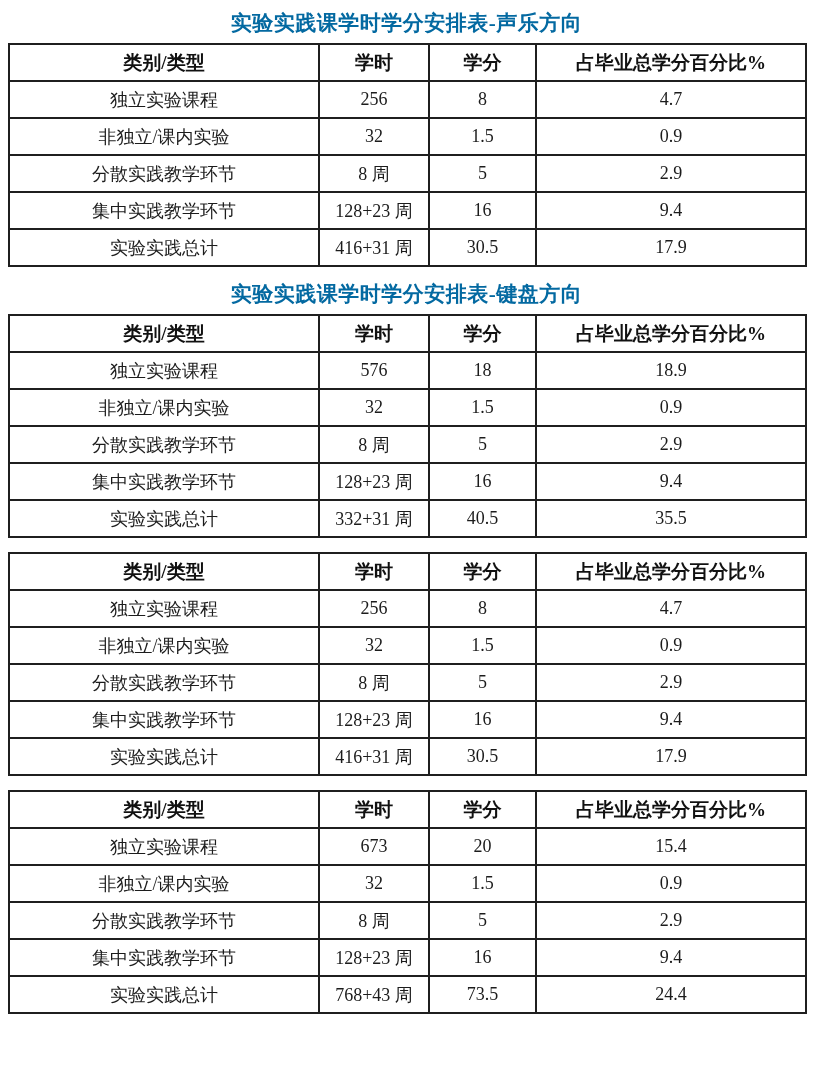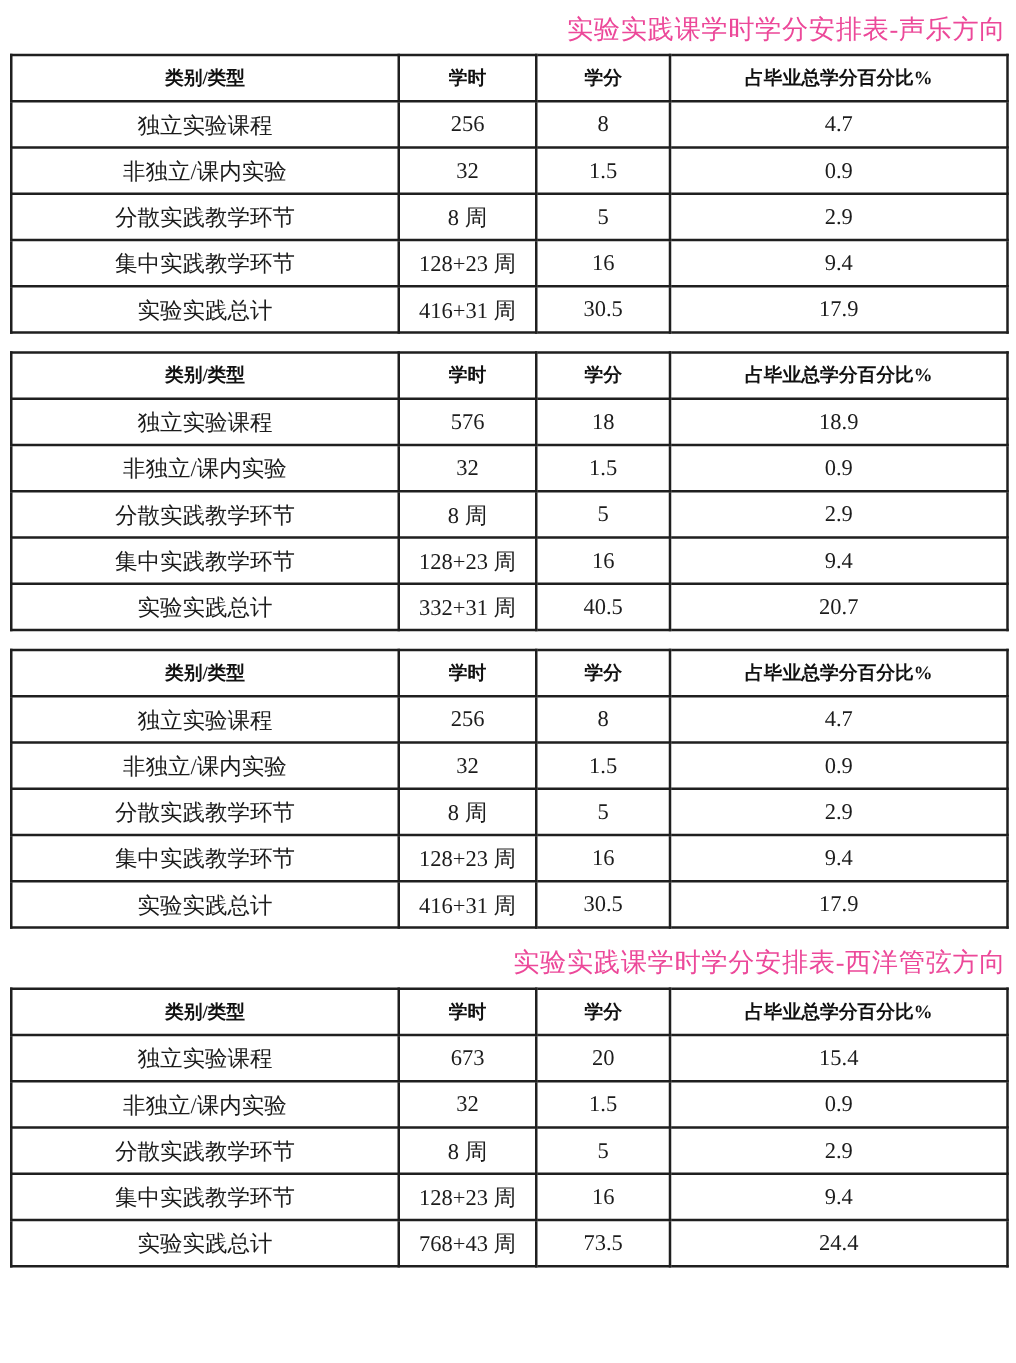--- a/index.html
+++ b/index.html
@@ -11,24 +11,24 @@
     width: 813px;
     min-height: 1090px;
     font-family: "Liberation Serif", "DejaVu Serif", serif;
     color: #1a1a1a;
     box-sizing: border-box;
     padding: 6px 8px 10px 8px;
   }
   .block { margin: 0 0 14px 0; }
   .tbl-title {
     margin: 4px 0 7px 0;
-    text-align: right;
+    text-align: center;
     font-size: 21px;
-    font-weight: normal;
-    color: #ec4899;
+    font-weight: bold;
+    color: #0369a1;
     letter-spacing: 0.5px;
     line-height: 26px;
   }
   table.tbl {
     width: 797px;
     border-collapse: collapse;
     table-layout: fixed;
   }
   table.tbl col.c1 { width: 310px; }
   table.tbl col.c2 { width: 110px; }
@@ -37,21 +37,21 @@
   table.tbl th, table.tbl td {
     border: 2px solid #1f1f1f;
     height: 35px;
     padding: 0 4px;
     text-align: center;
     vertical-align: middle;
     overflow: hidden;
     white-space: nowrap;
   }
   table.tbl th {
-    font-size: 15px;
+    font-size: 19px;
     font-weight: bold;
     color: #111111;
   }
   table.tbl td {
     font-size: 18px;
     font-weight: normal;
     color: #1c1c1c;
   }
 </style>
 </head>
@@ -103,20 +103,21 @@
         <td>实验实践总计</td>
         <td>416+31 周</td>
         <td>30.5</td>
         <td>17.9</td>
       </tr>
     </tbody>
   </table>
 </section>
 
 <section class="block">
+  <h2 class="tbl-title">实验实践课学时学分安排表-键盘方向</h2>
   <table class="tbl">
     <colgroup>
         <col class="c1">
         <col class="c2">
         <col class="c3">
         <col class="c4">
       </colgroup>
     <thead>
       <tr>
         <th>类别/类型</th>
@@ -147,21 +148,21 @@
       <tr>
         <td>集中实践教学环节</td>
         <td>128+23 周</td>
         <td>16</td>
         <td>9.4</td>
       </tr>
       <tr>
         <td>实验实践总计</td>
         <td>332+31 周</td>
         <td>40.5</td>
-        <td>20.7</td>
+        <td>35.5</td>
       </tr>
     </tbody>
   </table>
 </section>
 
 <section class="block">
   <table class="tbl">
     <colgroup>
         <col class="c1">
         <col class="c2">
@@ -205,21 +206,20 @@
         <td>实验实践总计</td>
         <td>416+31 周</td>
         <td>30.5</td>
         <td>17.9</td>
       </tr>
     </tbody>
   </table>
 </section>
 
 <section class="block">
-  <h2 class="tbl-title">实验实践课学时学分安排表-西洋管弦方向</h2>
   <table class="tbl">
     <colgroup>
         <col class="c1">
         <col class="c2">
         <col class="c3">
         <col class="c4">
       </colgroup>
     <thead>
       <tr>
         <th>类别/类型</th>

